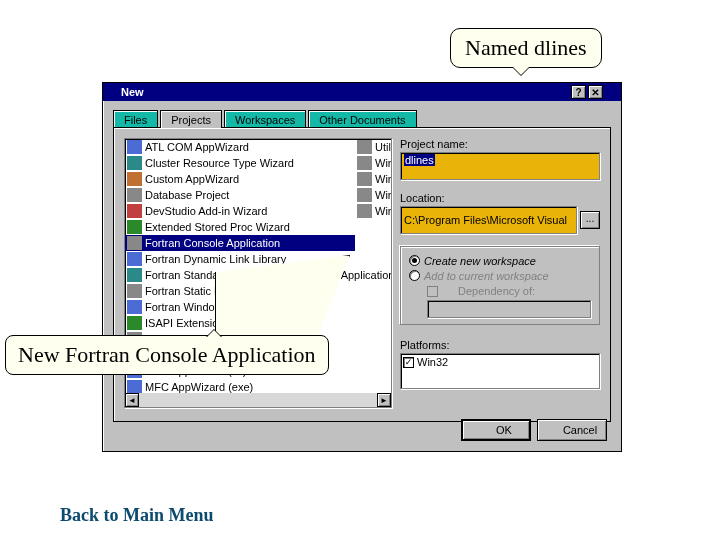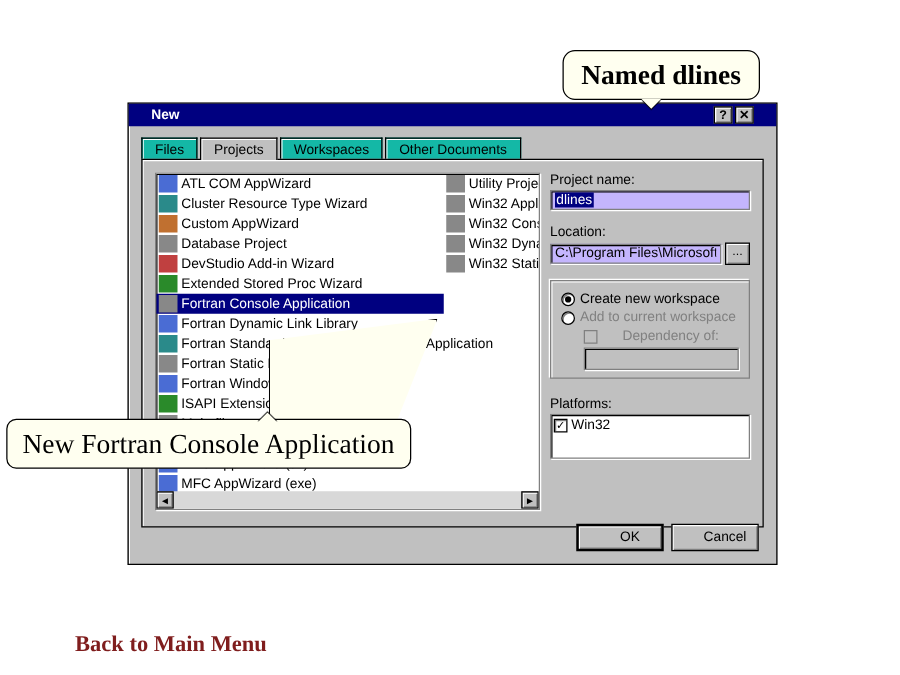--- a/index.html
+++ b/index.html
@@ -61,21 +61,21 @@
     border: 1px solid #000;
     box-shadow: inset 1px 1px 0 #fff;
     background: #c0c0c0;
     height: 295px;
     position: relative;
     padding: 10px;
     display: flex;
     gap: 8px;
   }
   .listbox {
-    width: 308px;
+    width: 268px;
     height: 270px;
     background: #fff;
     border: 1px solid #808080;
     box-shadow: inset 1px 1px 0 #000, 1px 1px 0 #fff;
     overflow: hidden;
     position: relative;
   }
   .list-content { display: flex; }
   .list-col { flex: none; }
   .list-item {
@@ -114,22 +114,22 @@
     background: #c0c0c0;
     border: 1px solid #000;
     box-shadow: inset 1px 1px 0 #fff, inset -1px -1px 0 #808080;
     font-size: 8px;
     display: flex; justify-content: center; align-items: center;
   }
   .right-pane { flex: 1; font-size: 11px; }
   .field-label { display: block; margin-bottom: 2px; }
   .text-input {
     width: 100%;
-    height: 16px;
-    background: #c4b5fd;
+    height: 28px;
+    background: #eab308;
     border: 1px solid #808080;
     box-shadow: inset 1px 1px 0 #000, 1px 1px 0 #fff;
     padding: 1px 3px;
     font-family: inherit;
     font-size: 11px;
   }
   .hl-sel { background: #000080; color: #fff; padding: 0 1px; }
   .row { margin-bottom: 12px; }
   .loc-row { display: flex; gap: 3px; align-items: center; }
   .browse {
@@ -141,21 +141,21 @@
     text-align: center;
     line-height: 14px;
     flex: none;
   }
   .group {
     border: 1px solid #808080;
     box-shadow: 1px 1px 0 #fff inset, -1px -1px 0 #fff;
     padding: 8px 8px 6px 8px;
     margin-top: 4px;
   }
-  .radio-row { display: flex; align-items: flex-end; gap: 4px; margin-bottom: 3px; }
+  .radio-row { display: flex; align-items: flex-start; gap: 4px; margin-bottom: 3px; font-style: italic; }
   .radio {
     width: 11px; height: 11px; border-radius: 50%;
     border: 1px solid #000; background: #fff;
     box-shadow: inset 1px 1px 0 #808080;
     display: inline-flex; align-items: center; justify-content: center;
   }
   .radio.checked::after {
     content: ""; width: 5px; height: 5px; border-radius: 50%; background: #000;
   }
   .disabled { color: #808080; }
@@ -198,21 +198,21 @@
   .callout {
     position: absolute;
     background: #fffff0;
     border: 1.5px solid #000;
     border-radius: 10px;
     padding: 6px 14px;
     font-family: "Times New Roman", serif;
     font-size: 22px;
     z-index: 50;
   }
-  .co-top { left: 450px; top: 40px; font-weight: bold; }
+  .co-top { left: 450px; top: 28px; }
   .co-top::after {
     content: "";
     position: absolute;
     left: 62px; top: 100%;
     width: 0; height: 0;
     border: 8px solid transparent;
     border-top-color: #fffff0;
     filter: drop-shadow(0 1px 0 #000);
   }
   .co-left {
@@ -238,21 +238,21 @@
     border-bottom: none;
     clip-path: polygon(0 100%, 0 18%, 100% 0, 72% 100%);
     z-index: 48;
   }
   .backlink {
     position: absolute;
     left: 60px; top: 505px;
     font-family: "Times New Roman", serif;
     font-size: 18px;
     font-weight: bold;
-    color: #7f1d1d;
+    color: #0c4a6e;
   }
 </style>
 </head>
 <body>
 
 <div class="callout co-top">
   <span>Named dlines</span>
 </div>
 
 <div class="co-left-poly"></div>

